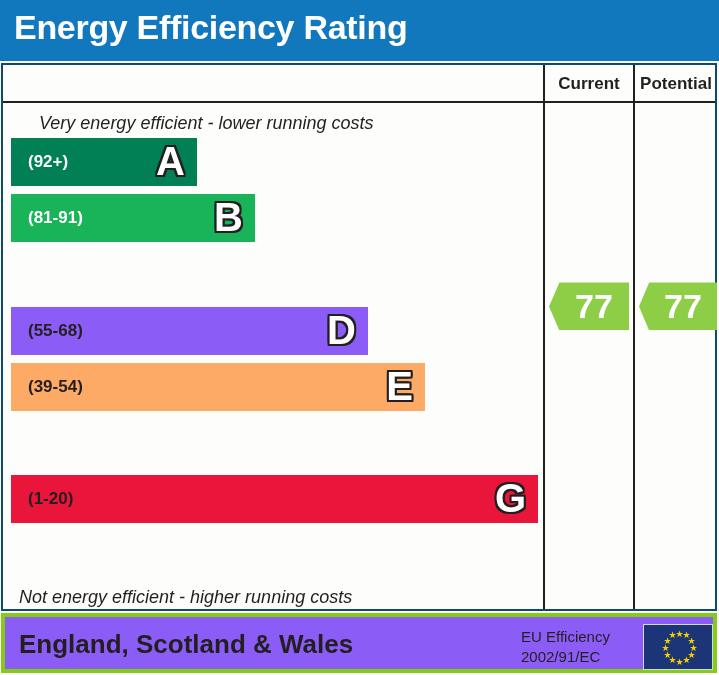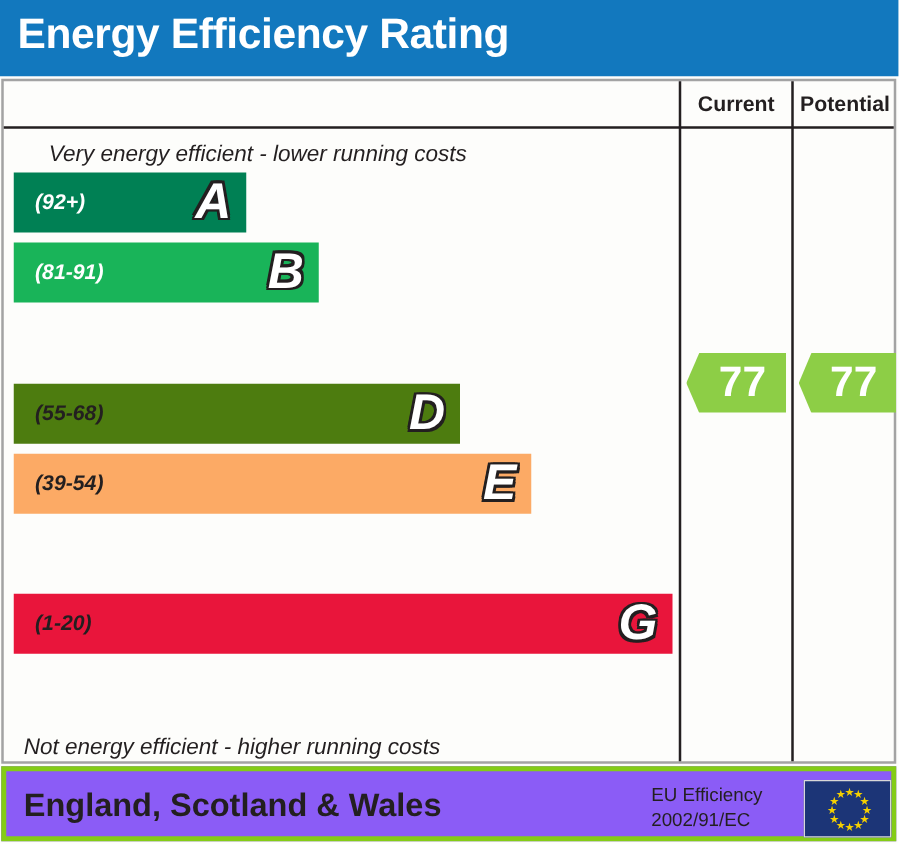--- a/index.html
+++ b/index.html
@@ -36,21 +36,21 @@
     color: #ffffff;
     letter-spacing: -0.3px;
     white-space: nowrap;
   }
 
   
   .table-frame {
     position: absolute;
     left: 1px; top: 63px;
     width: 716px; height: 548px;
-    border: 2px solid #a3a3a3;
+    border: 2px solid #0c4a6e;
     box-sizing: border-box;
     background: #fdfdfb;
   }
 
   
   .col-sep {
     position: absolute;
     top: 0; bottom: 0;
     width: 2px;
     background: #231f20;
@@ -87,21 +87,21 @@
     color: #231f20;
     white-space: nowrap;
   }
   .caption.top    { top: 48px; margin-left: 20px; }
   .caption.bottom { top: 522px; }
 
   
   .bands {
     position: absolute;
     left: 0; top: 71px;
-    width: 540px; height: 448px; font-style: italic;
+    width: 540px; height: 448px;
   }
   .band {
     position: absolute;
     left: 8px;
     height: 48px;
     box-sizing: border-box;
   }
   .band-range {
     position: absolute;
     left: 17px; top: 50%;
@@ -203,21 +203,21 @@
 
     <div class="bands">
         <div class="band" style="top: 2px; width: 186px; background: rgb(0, 128, 84);">
           <span class="band-range" style="color: rgb(255, 255, 255);">(92+)</span>
           <span class="band-letter">A</span>
         </div>
         <div class="band" style="top: 58.2px; width: 244px; background: rgb(25, 180, 89);">
           <span class="band-range" style="color: rgb(255, 255, 255);">(81-91)</span>
           <span class="band-letter">B</span>
         </div>
-        <div class="band" style="top: 170.6px; width: 357px; background: #4d7c0f; text-align: center;">
+        <div class="band" style="top: 170.6px; width: 357px; background: #8b5cf6; text-align: center;">
           <span class="band-range" style="color: rgb(35, 31, 32);">(55-68)</span>
           <span class="band-letter">D</span>
         </div>
         <div class="band" style="top: 226.8px; width: 414px; background: rgb(252, 170, 101);">
           <span class="band-range" style="color: rgb(35, 31, 32);">(39-54)</span>
           <span class="band-letter">E</span>
         </div>
         <div class="band" style="top: 339.2px; width: 527px; background: rgb(233, 21, 59);">
           <span class="band-range" style="color: rgb(35, 31, 32);">(1-20)</span>
           <span class="band-letter">G</span>

